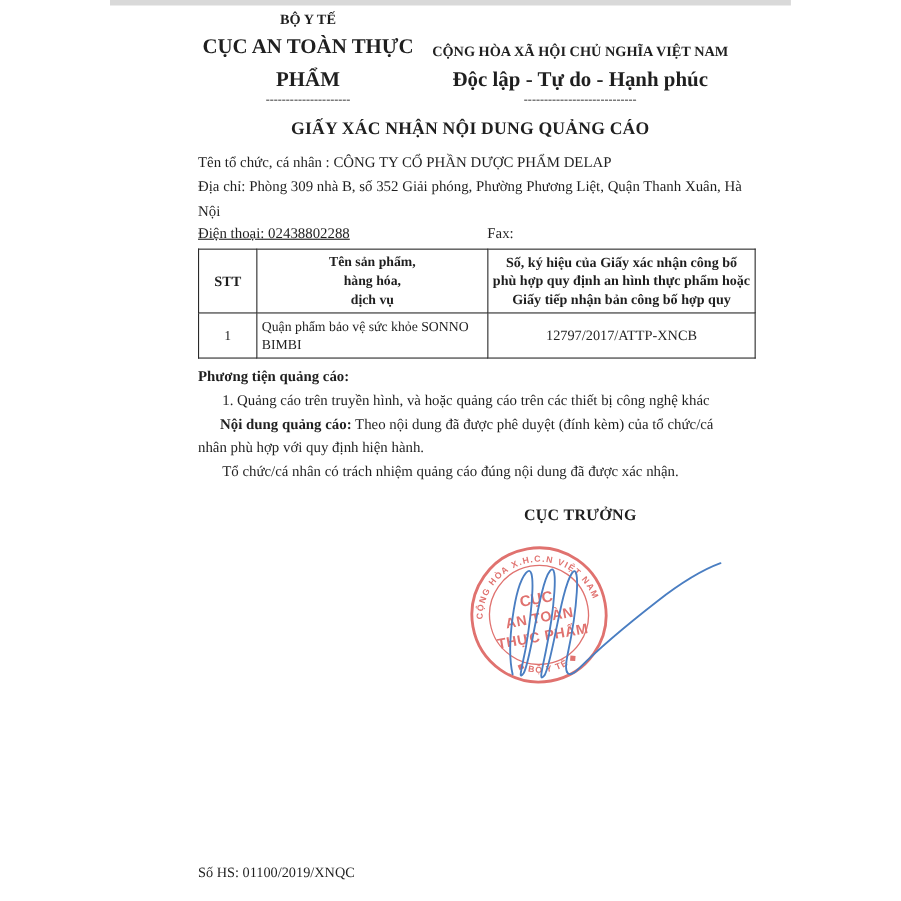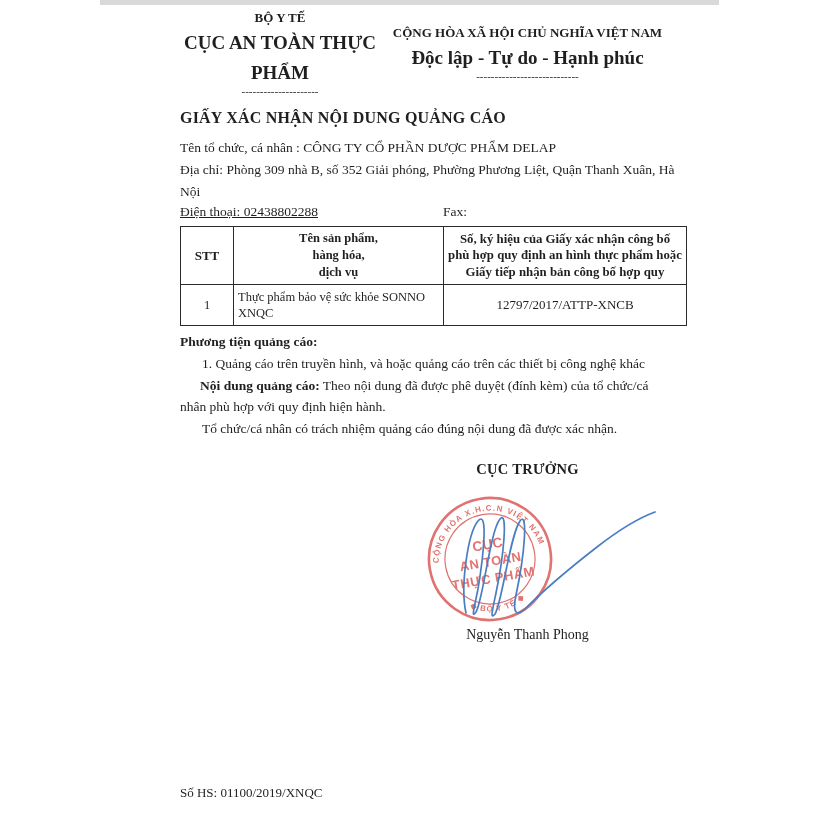--- a/index.html
+++ b/index.html
@@ -13,31 +13,31 @@
     color:#1f1f1f;
   }
   .scan-strip{
     position:absolute;left:100px;top:0;width:619px;height:5px;
     background:#d9d9d9;
   }
   .doc{
     position:absolute;left:180px;top:8px;width:495px;
   }
   
-  .header-row{display:flex;align-items:center;}
+  .header-row{display:flex;align-items:flex-end;}
   .h-left{width:200px;text-align:center;}
   .h-right{width:295px;text-align:center;}
   .h-line1{font-weight:bold;font-size:13px;line-height:1.55;}
   .h-line2{font-weight:bold;font-size:19px;line-height:1.55;}
   .h-div{font-size:11px;line-height:0.9;letter-spacing:0;color:#1f1f1f;}
   .so-row{display:flex;margin-top:9px;align-items:baseline;}
   .so-num{width:200px;padding-left:5px;font-size:13.5px;white-space:pre;box-sizing:border-box;}
   .place-date{width:295px;text-align:center;font-size:13.5px;font-style:italic;font-weight:bold;}
   .title{
-    text-align:left;font-weight:bold;font-size:16px;
+    text-align:center;font-weight:bold;font-size:16px;
     margin-top:12px;letter-spacing:.2px;
   }
   
   .info{margin-top:10px;font-size:13.5px;line-height:1.62;}
   .info p{margin:0;}
   .phone-row{display:flex;font-size:13.5px;margin-top:2px;}
   .phone{width:263px;text-decoration:underline;}
   .fax{flex:1;}
   
   table.cert{
@@ -120,21 +120,21 @@
           <th class="c-stt">STT</th>
           <th class="c-prod">Tên sản phẩm,
 hàng hóa,
 dịch vụ</th>
           <th class="c-cert">Số, ký hiệu của Giấy xác nhận công bố phù hợp quy định an hình thực phẩm hoặc Giấy tiếp nhận bản công bố hợp quy</th>
         </tr>
       </thead>
       <tbody>
         <tr>
           <td class="d-stt">1</td>
-          <td class="d-prod">Thực phẩm bảo vệ sức khỏe SONNO XNQC</td>
+          <td class="d-prod">Quận phẩm bảo vệ sức khỏe SONNO BIMBI</td>
           <td class="d-cert">12797/2017/ATTP-XNCB</td>
         </tr>
       </tbody>
     </table>
 
     <div class="body-text">
       <p class="bold">Phương tiện quảng cáo:</p>
       <p class="indent">1. Quảng cáo trên truyền hình, và hoặc quảng cáo trên các thiết bị công nghệ khác</p>
       <p><span class="indent" style="display:inline-block;width:20px;"></span><span class="bold">Nội dung quảng cáo:</span><span> Theo nội dung đã được phê duyệt (đính kèm) của tổ chức/cá nhân phù hợp với quy định hiện hành.</span></p>
       <p class="indent">Tổ chức/cá nhân có trách nhiệm quảng cáo đúng nội dung đã được xác nhận.</p>
@@ -165,18 +165,17 @@
 
       <div class="sig-wrap">
         <svg width="220" height="132" viewBox="0 0 220 132">
           <path d="M 28,122 C 22,95 30,42 40,30 C 50,18 46,62 40,98 C 36,118 33,128 38,121
                    C 45,110 52,40 62,28 C 70,18 66,64 58,102 C 54,121 52,129 57,123
                    C 64,112 72,44 82,30 C 90,19 87,62 78,104 C 74,123 79,126 88,117
                    C 103,102 132,77 159,56 C 186,35 206,25 217,21" fill="none" stroke="#4a7ec2" stroke-width="1.7" stroke-linecap="round"></path>
         </svg>
       </div>
 
-      <div class="signer-name">Nguyễn Thanh Phong</div>
     </div>
 
     <div class="footer">Số HS: 01100/2019/XNQC</div>
   </div>
 </div>
 
 </body></html>

